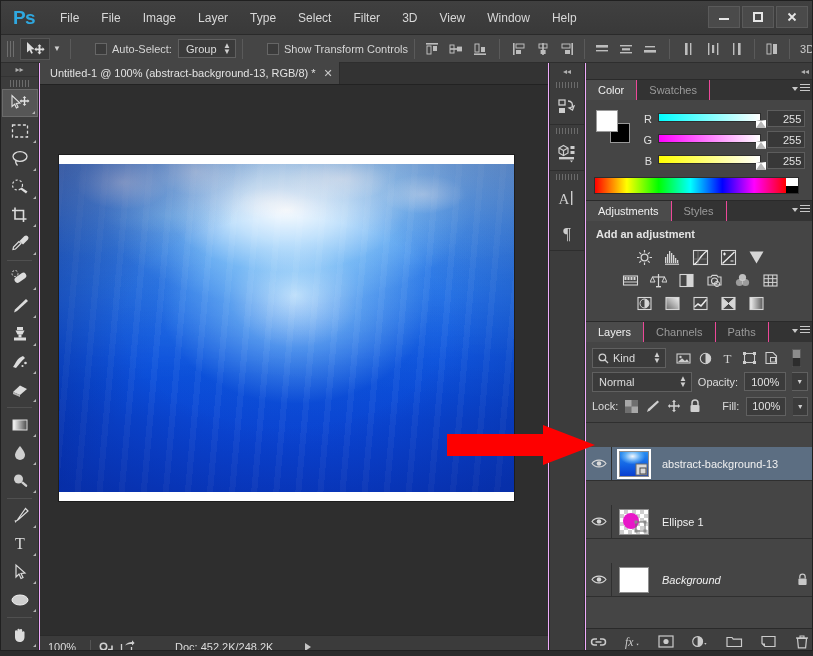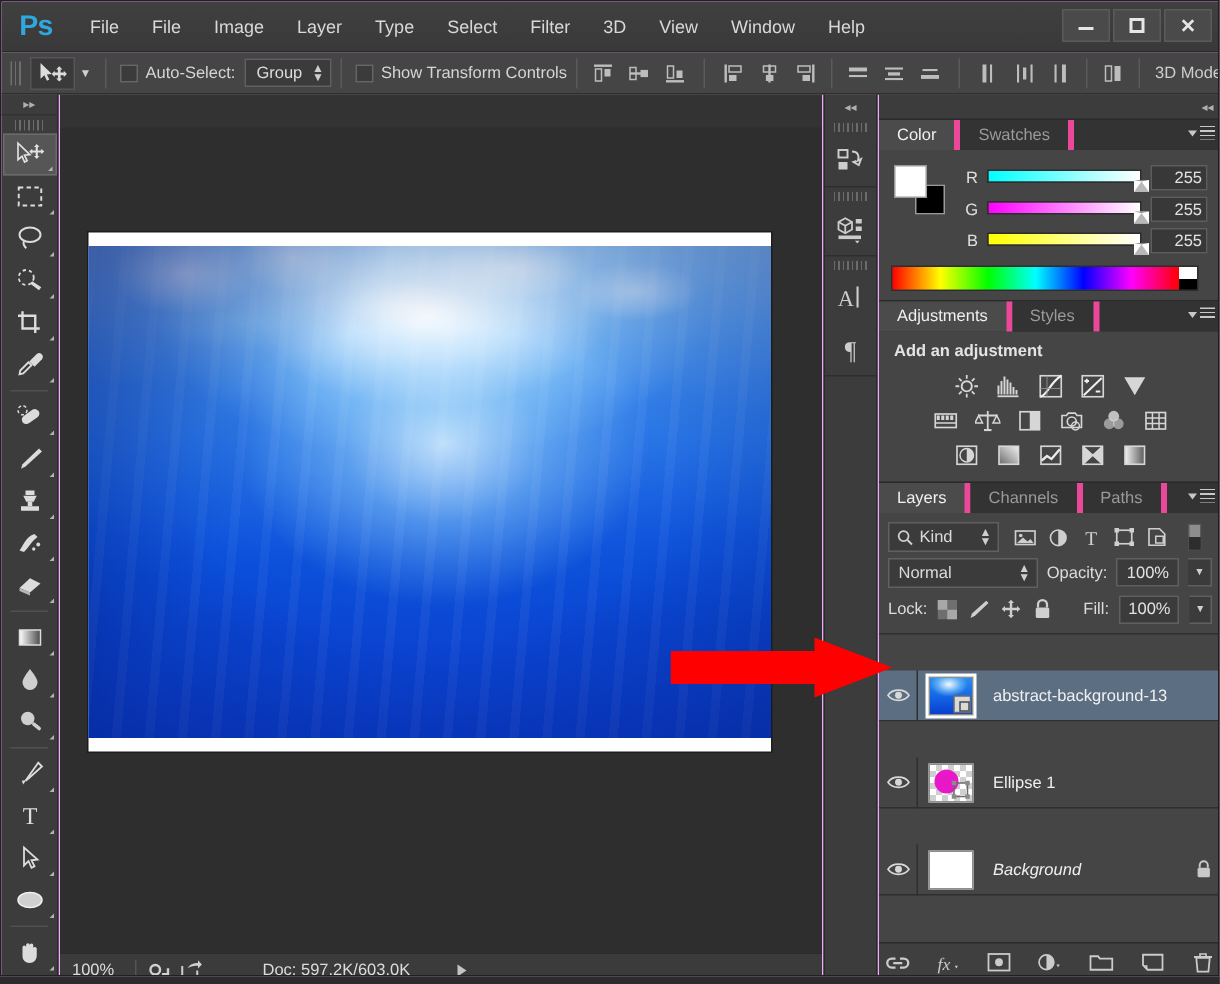--- a/index.html
+++ b/index.html
@@ -88,21 +88,21 @@
     width: 14px; height: 22px;
     display: flex; align-items: center; justify-content: center;
     color: #cfcfcf; font-size: 8px; flex: none;
   }
   .ob-sep {
     width: 1px; height: 20px; background: #5a5a5a;
     margin: 0 6px; flex: none;
   }
   .ob-check {
     display: flex; align-items: center; gap: 5px; flex: none;
-    margin-left: 3px;
+    margin-left: 18px;
   }
   .cbox {
     width: 12px; height: 12px;
     background: #3b3b3b; border: 1px solid #666;
   }
   .ob-label { font-size: 11px; color: #d5d5d5; white-space: nowrap; }
   .ob-select {
     position: relative;
     height: 19px; min-width: 58px;
     background: #3b3b3b; border: 1px solid #606060;
@@ -318,21 +318,21 @@
     height: 20px;
     background: #333;
     display: flex; align-items: stretch;
     position: relative;
   }
   .ptab {
     display: flex; align-items: center;
     padding: 0 12px;
     font-size: 11px; color: #9a9a9a;
     background: #333;
-    border-right: 4px solid #ec4899;
+    border-right: 1px solid #ec4899;
     white-space: nowrap;
   }
   .ptab.active {
     background: #4b4b4b; color: #f0f0f0;
   }
   .ptab-menu {
     position: absolute; right: 4px; top: 4px;
     display: flex; align-items: center; gap: 2px;
   }
   .ptab-menu .bars {
@@ -848,20 +848,26 @@
       <svg width="20" height="18" viewBox="0 0 20 18">
         <circle cx="8.5" cy="7.5" r="5" fill="#cfcfcf" stroke="#e8e8e8" stroke-width="1"></circle>
         <rect x="12" y="11" width="6" height="2.4" rx="1.2" fill="#cfcfcf" transform="rotate(40 14 12)"></rect>
       </svg>
 
     </div>
 
   </div>
 
   <div class="docarea">
+    <div class="tabstrip">
+      <div class="doctab">
+        <span>Untitled-1 @ 100% (abstract-background-13, RGB/8) *</span>
+        <span class="tab-close">✕</span>
+      </div>
+    </div>
 
     <div class="canvas-wrap">
       <div class="artboard">
         <div class="photo">
           <div class="sky"></div>
           <div class="clouds"></div>
           <div class="rays"></div>
           <div class="darkedge"></div>
         </div>
       </div>
@@ -877,21 +883,21 @@
               <path d="M9 9.5 L13 9.5 L13 5.5" fill="none" stroke="#d0d0d0" stroke-width="1.6"></path>
             </svg>
         </span>
         <span>
           <svg width="15" height="13" viewBox="0 0 15 13">
               <path d="M1.5 4 L1.5 11.5 L11.5 11.5 L11.5 7" fill="none" stroke="#d0d0d0" stroke-width="1.3"></path>
               <path d="M5 5.5 C7 2.5 9.5 2 12 2 L12 0.2 L14.6 3 L12 5.6 L12 3.9 C9.5 3.9 7 4.3 5 5.5 Z" fill="#d0d0d0"></path>
             </svg>
         </span>
       </div>
-      <div class="doc-info">Doc: 597.2K/603.0K</div>
+      <div class="doc-info">Doc: 452.2K/248.2K</div>
       <div class="sb-tri"></div>
     </div>
   </div>
 
   <div class="minidock">
     <div class="md-collapse">◂◂</div>
     <div class="md-grip">
         <i></i>
       </div>
     <div class="md-btn">

